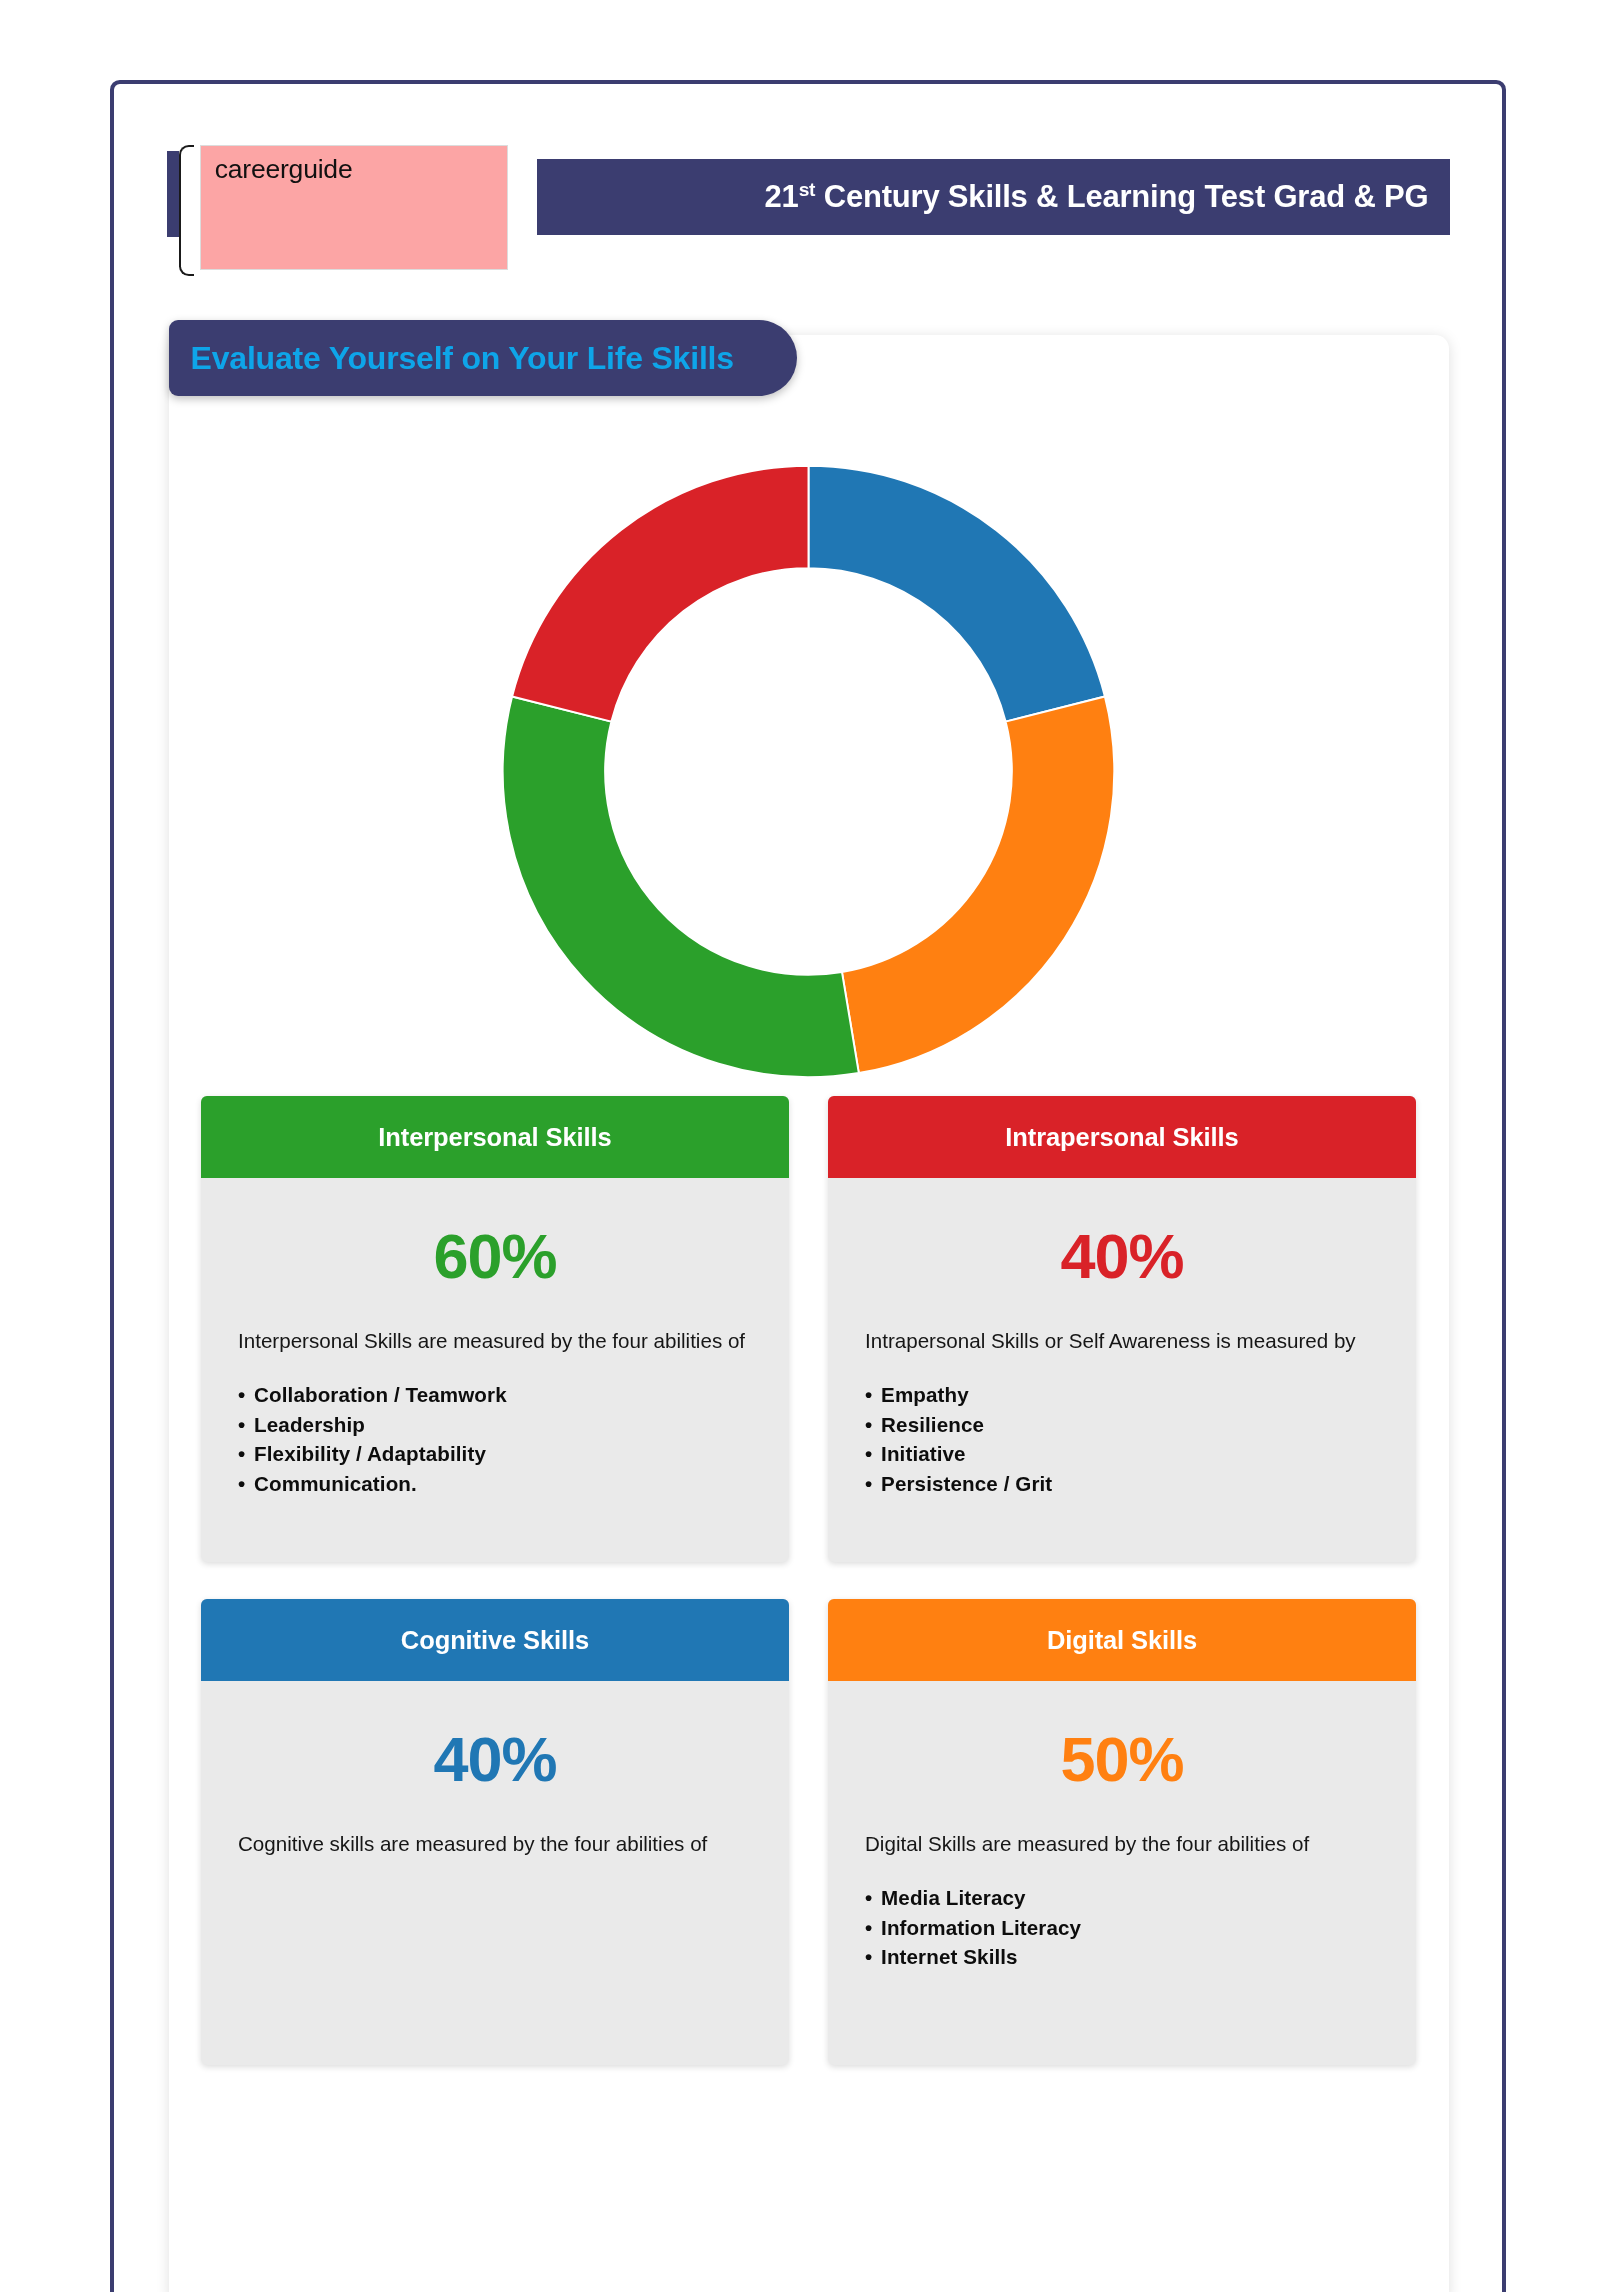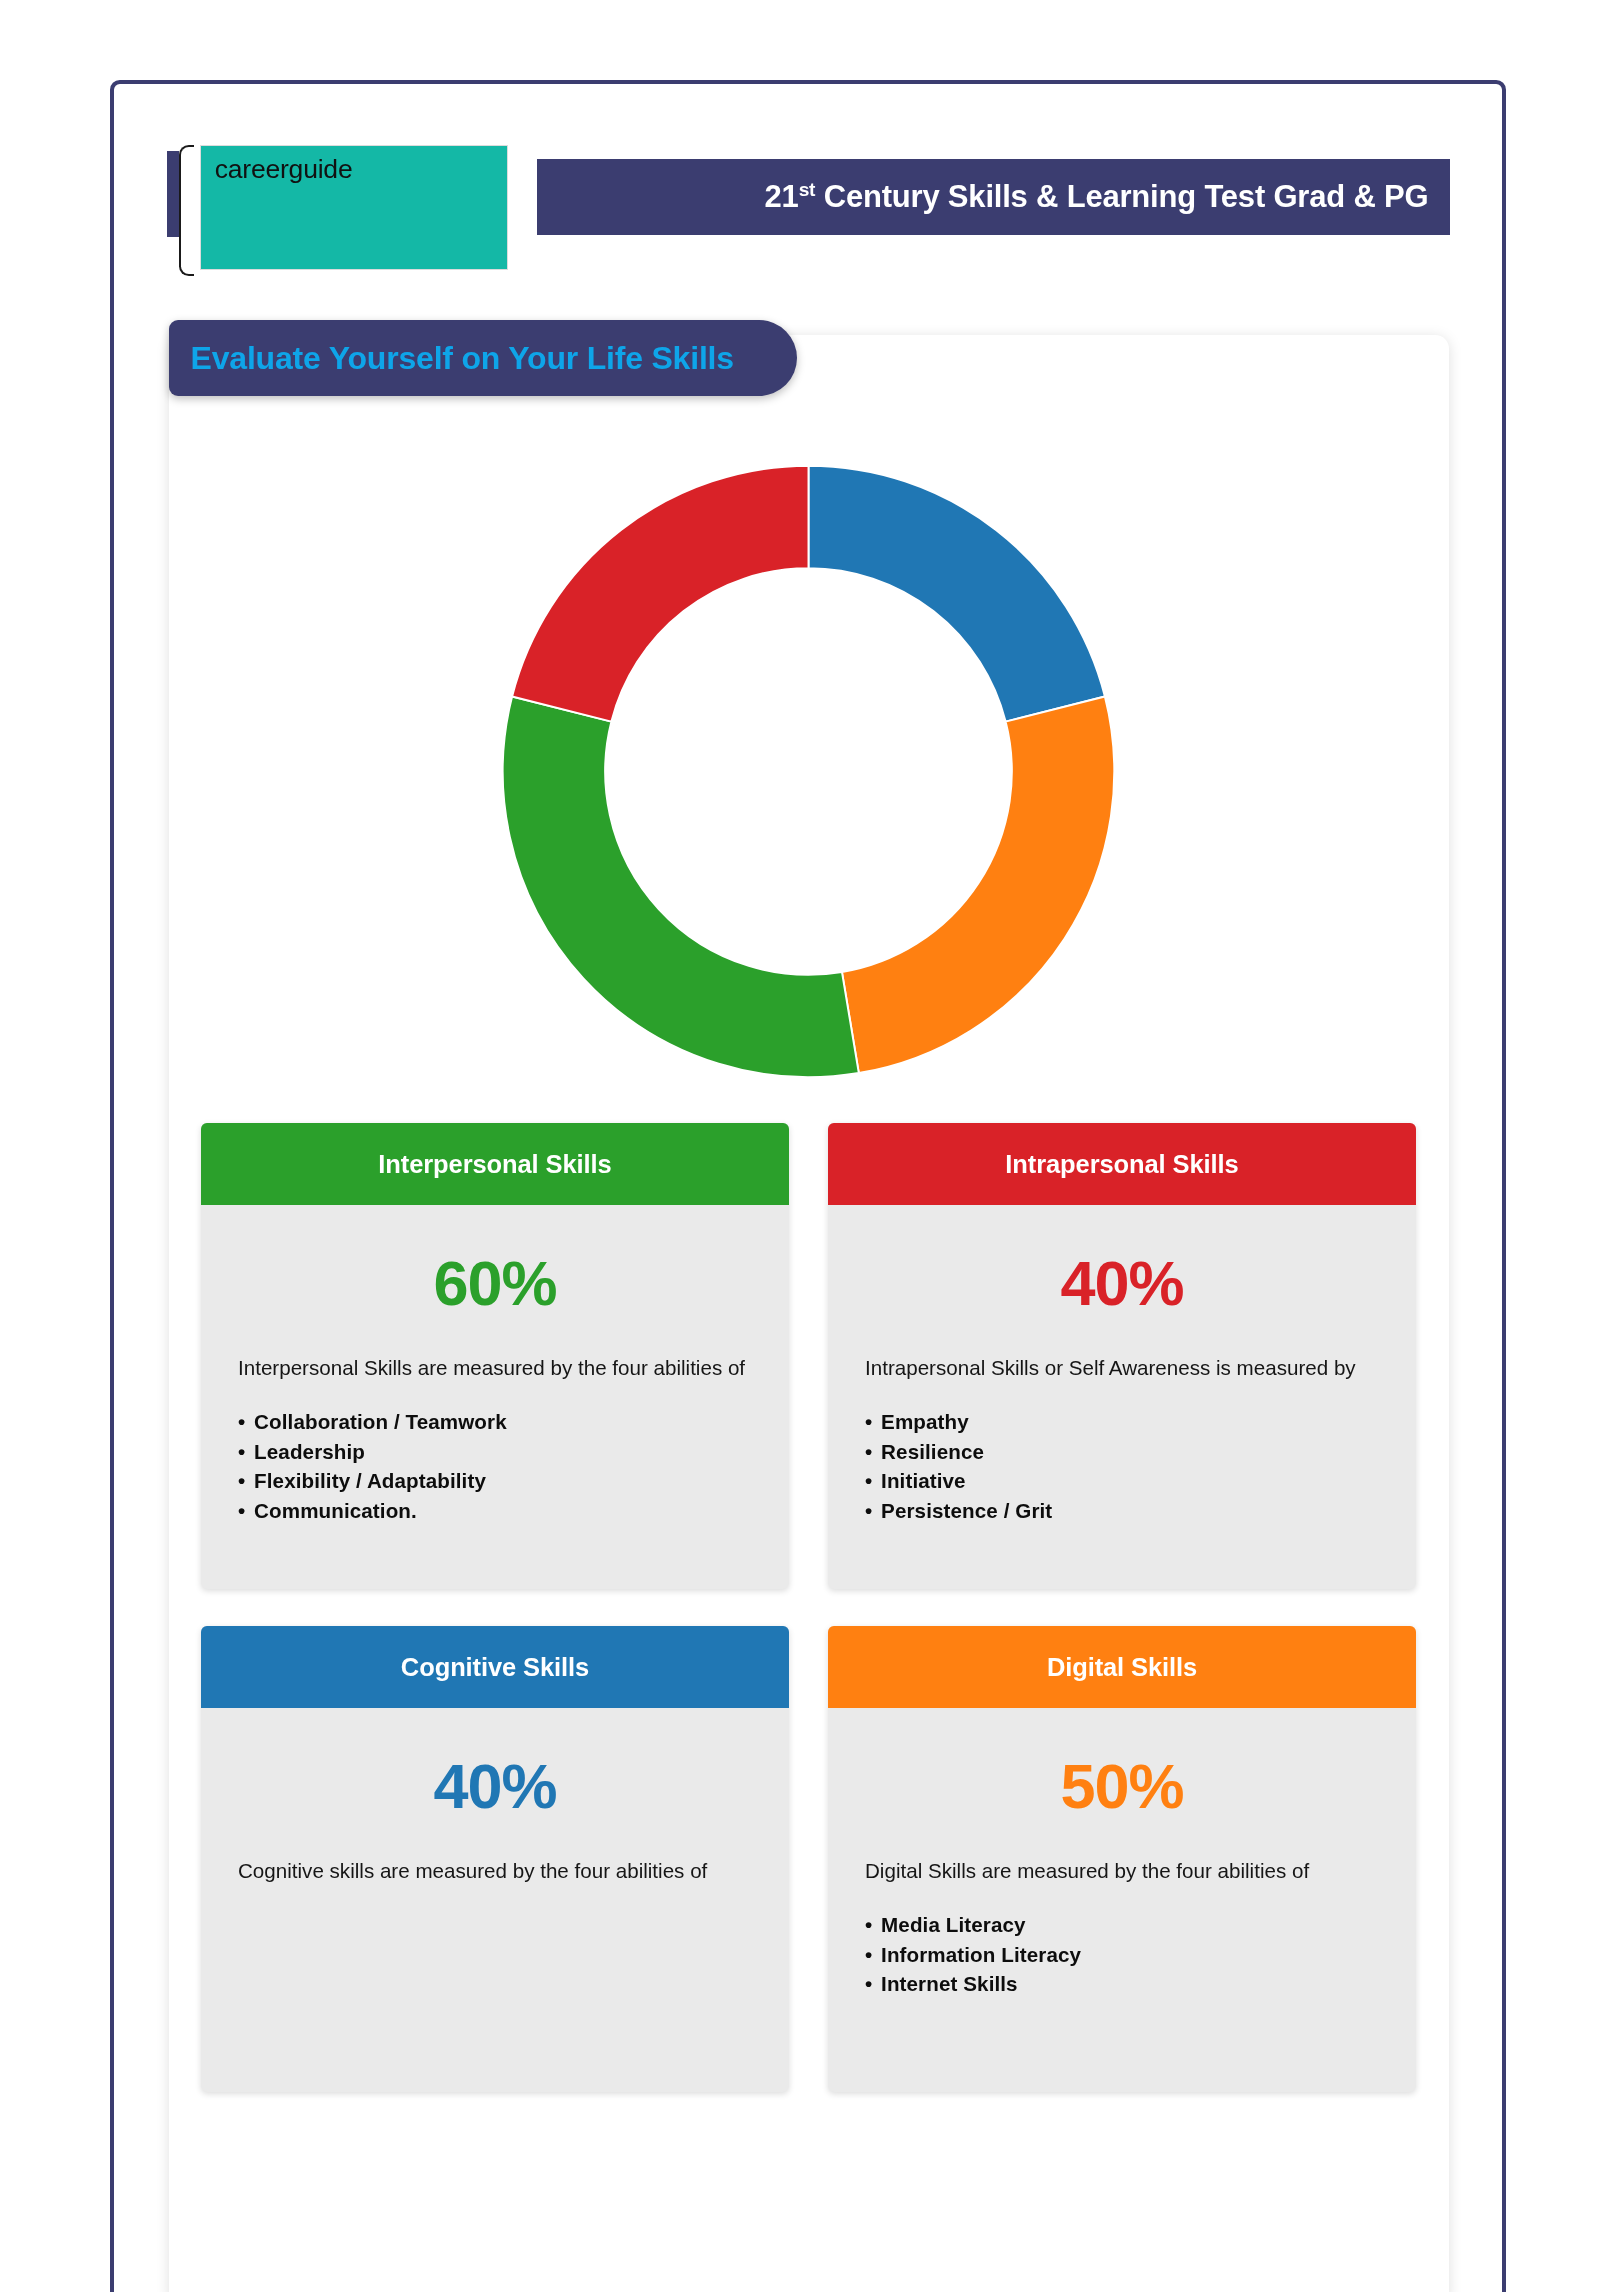--- a/index.html
+++ b/index.html
@@ -65,21 +65,21 @@
     border-top-left-radius: 9.8px;
     border-bottom-left-radius: 9.8px;
   }
   .logo-box {
     position: absolute;
     left: 33px;
     top: 0px;
     width: 308px;
     height: 125px;
     border: 1px solid #dcdcdc;
-    background: #14b8a6;
+    background: #fca5a5;
     box-sizing: border-box;
   }
   .logo-text {
     position: absolute;
     left: 13.7px;
     top: 7.8px;
     font-size: 26.5px;
     color: #111111;
     letter-spacing: -0.2px;
     font-family: "Liberation Sans", sans-serif;
@@ -152,21 +152,21 @@
     top: 453px;
     width: 637px;
     height: 637px;
   }
   .donut-svg { display: block; width: 637px; height: 637px; }
 
   
   .cards-grid {
     position: absolute;
     left: 201px;
-    top: 1123px;
+    top: 1096px;
     width: 1215px;
     display: grid;
     grid-template-columns: 588px 588px;
     grid-column-gap: 39px;
     grid-row-gap: 37px;
   }
   .skill-card {
     width: 588px;
     background: #eaeaea;
     border-radius: 5.9px;

